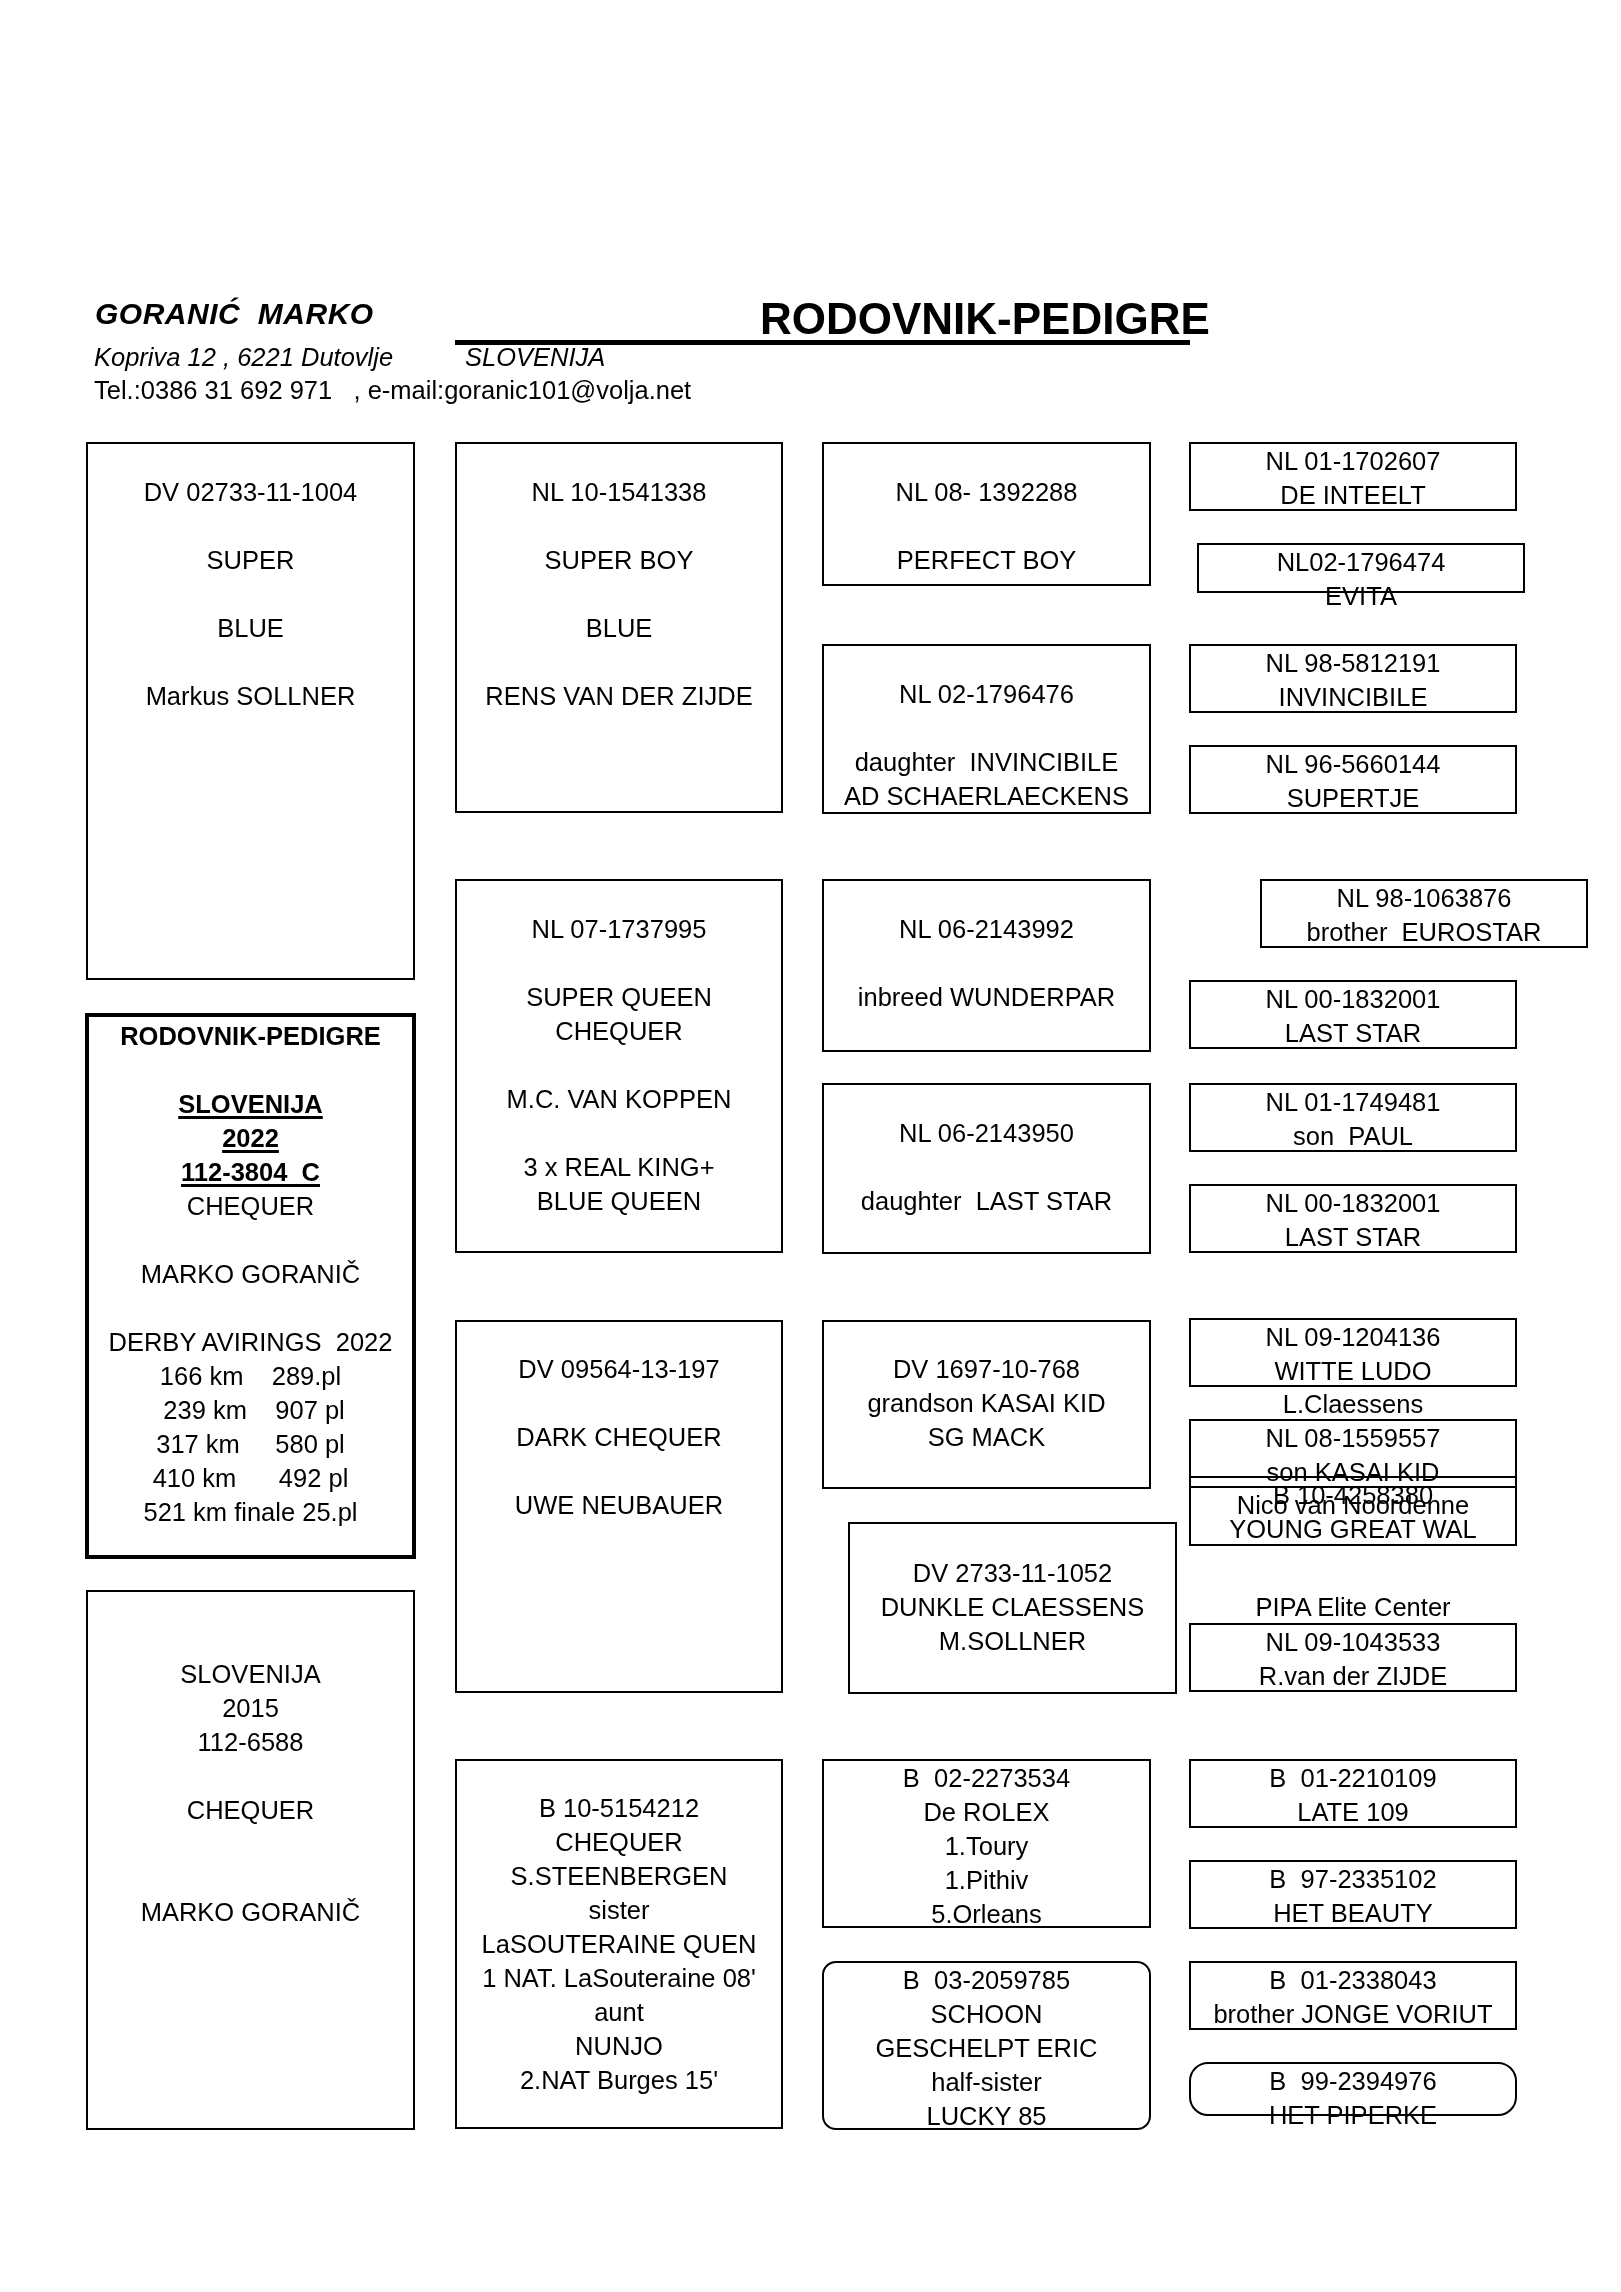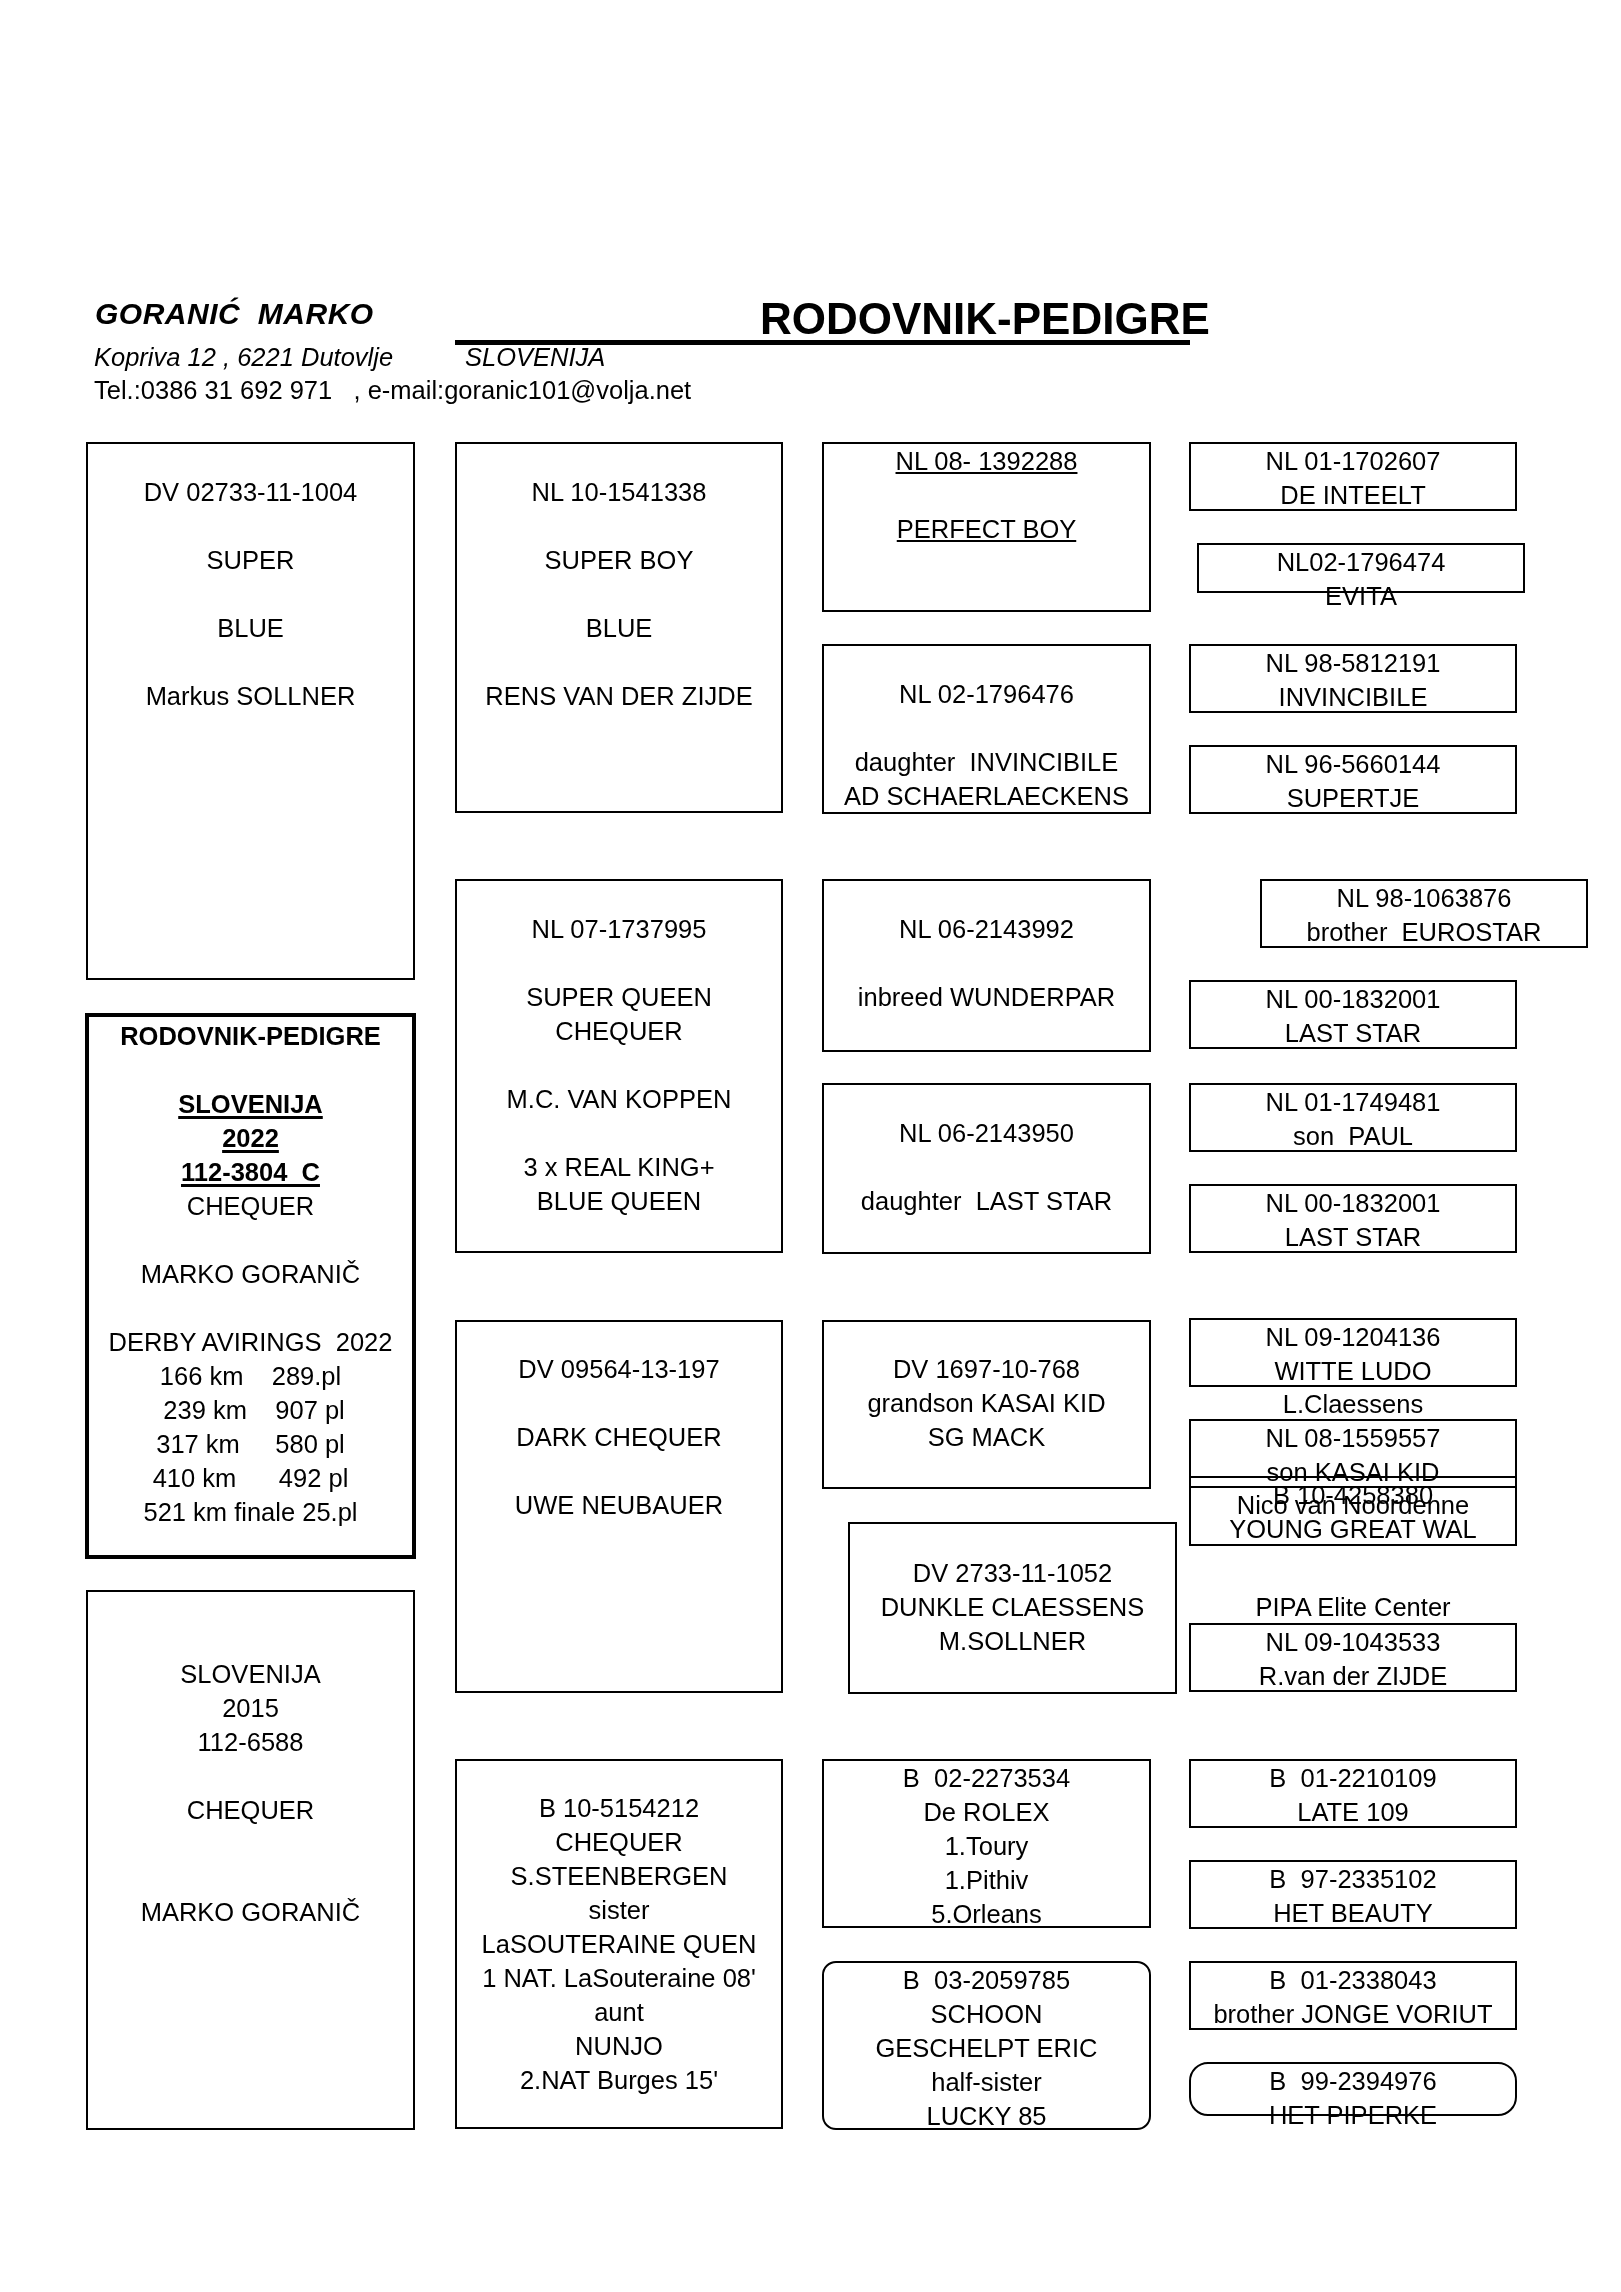--- a/index.html
+++ b/index.html
@@ -34,21 +34,21 @@
 
 <div class="box thick" id="subject-box" style="left:85px; top:1013px; width:331px; height:546px; padding-top:2px;"><span class="line bold"><span>RODOVNIK-PEDIGRE</span></span><span class="line"><span></span></span><span class="line bold u"><span>SLOVENIJA</span></span><span class="line bold u"><span>2022</span></span><span class="line bold u"><span>112-3804  C</span></span><span class="line"><span>CHEQUER</span></span><span class="line"><span></span></span><span class="line"><span>MARKO GORANIČ</span></span><span class="line"><span></span></span><span class="line"><span>DERBY AVIRINGS  2022</span></span><span class="line"><span>166 km    289.pl</span></span><span class="line"><span> 239 km    907 pl</span></span><span class="line"><span>317 km     580 pl</span></span><span class="line"><span>410 km      492 pl</span></span><span class="line"><span>521 km finale 25.pl</span></span></div>
 
 <div class="box" id="dam-box" style="left:86px; top:1590px; width:329px; height:540px; padding-top:65px;"><span class="line"><span>SLOVENIJA</span></span><span class="line"><span>2015</span></span><span class="line"><span>112-6588</span></span><span class="line"><span></span></span><span class="line"><span>CHEQUER</span></span><span class="line"><span></span></span><span class="line"><span></span></span><span class="line"><span>MARKO GORANIČ</span></span></div>
 
 <div class="box" style="left:455px; top:442px; width:328px; height:371px; padding-top:31px;"><span class="line"><span>NL 10-1541338</span></span><span class="line"><span></span></span><span class="line"><span>SUPER BOY</span></span><span class="line"><span></span></span><span class="line"><span>BLUE</span></span><span class="line"><span></span></span><span class="line"><span>RENS VAN DER ZIJDE</span></span></div>
 <div class="box" style="left:455px; top:879px; width:328px; height:374px; padding-top:31px;"><span class="line"><span>NL 07-1737995</span></span><span class="line"><span></span></span><span class="line"><span>SUPER QUEEN</span></span><span class="line"><span>CHEQUER</span></span><span class="line"><span></span></span><span class="line"><span>M.C. VAN KOPPEN</span></span><span class="line"><span></span></span><span class="line"><span>3 x REAL KING+</span></span><span class="line"><span>BLUE QUEEN</span></span></div>
 <div class="box" style="left:455px; top:1320px; width:328px; height:373px; padding-top:30px;"><span class="line"><span>DV 09564-13-197</span></span><span class="line"><span></span></span><span class="line"><span>DARK CHEQUER</span></span><span class="line"><span></span></span><span class="line"><span>UWE NEUBAUER</span></span></div>
 <div class="box" style="left:455px; top:1759px; width:328px; height:370px; padding-top:30px;"><span class="line"><span>B 10-5154212</span></span><span class="line"><span>CHEQUER</span></span><span class="line"><span>S.STEENBERGEN</span></span><span class="line"><span>sister</span></span><span class="line"><span>LaSOUTERAINE QUEN</span></span><span class="line"><span>1 NAT. LaSouteraine 08'</span></span><span class="line"><span>aunt</span></span><span class="line"><span>NUNJO</span></span><span class="line"><span>2.NAT Burges 15'</span></span></div>
 
-<div class="box" style="left:822px; top:442px; width:329px; height:170px; text-decoration:underline;"><span class="line"><span>NL 08- 1392288</span></span><span class="line"><span></span></span><span class="line"><span>PERFECT BOY</span></span></div>
+<div class="box" style="left:822px; top:442px; width:329px; height:144px; padding-top:31px;"><span class="line"><span>NL 08- 1392288</span></span><span class="line"><span></span></span><span class="line"><span>PERFECT BOY</span></span></div>
 <div class="box" style="left:822px; top:644px; width:329px; height:170px; padding-top:31px;"><span class="line"><span>NL 02-1796476</span></span><span class="line"><span></span></span><span class="line"><span>daughter  INVINCIBILE</span></span><span class="line"><span>AD SCHAERLAECKENS</span></span></div>
 <div class="box" style="left:822px; top:879px; width:329px; height:173px; padding-top:31px;"><span class="line"><span>NL 06-2143992</span></span><span class="line"><span></span></span><span class="line"><span>inbreed WUNDERPAR</span></span></div>
 <div class="box" style="left:822px; top:1083px; width:329px; height:171px; padding-top:31px;"><span class="line"><span>NL 06-2143950</span></span><span class="line"><span></span></span><span class="line"><span>daughter  LAST STAR</span></span></div>
 <div class="box" style="left:822px; top:1320px; width:329px; height:169px; padding-top:30px;"><span class="line"><span>DV 1697-10-768</span></span><span class="line"><span>grandson KASAI KID</span></span><span class="line"><span>SG MACK</span></span></div>
 <div class="box" style="left:822px; top:1522px; width:329px; height:172px; padding-top:32px;margin-left:26px;"><span class="line"><span>DV 2733-11-1052</span></span><span class="line"><span>DUNKLE CLAESSENS</span></span><span class="line"><span>M.SOLLNER</span></span></div>
 <div class="box" style="left:822px; top:1759px; width:329px; height:169px; padding-top:0px;"><span class="line"><span>B  02-2273534</span></span><span class="line"><span>De ROLEX</span></span><span class="line"><span>1.Toury</span></span><span class="line"><span>1.Pithiv</span></span><span class="line"><span>5.Orleans</span></span></div>
 <div class="box" style="left:822px; top:1961px; width:329px; height:169px; padding-top:0px;border-radius:14px;"><span class="line"><span>B  03-2059785</span></span><span class="line"><span>SCHOON</span></span><span class="line"><span>GESCHELPT ERIC</span></span><span class="line"><span>half-sister</span></span><span class="line"><span>LUCKY 85</span></span></div>
 
 <div class="box" style="left:1189px; top:442px;  width:328px; height:69px;"><span class="line"><span>NL 01-1702607</span></span><span class="line"><span>DE INTEELT</span></span></div>
 <div class="box" style="left:1189px; top:543px;  width:328px; height:50px;margin-left:8px;"><span class="line"><span>NL02-1796474</span></span><span class="line"><span>EVITA</span></span></div>

